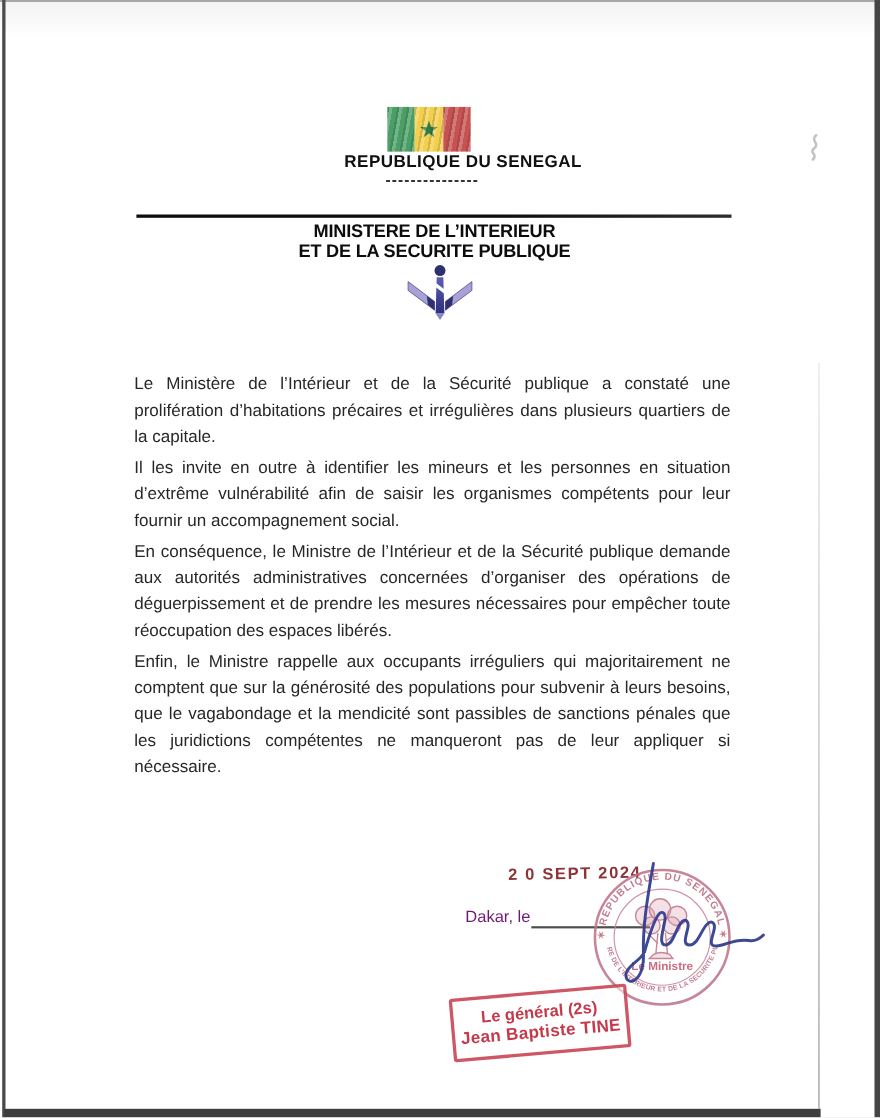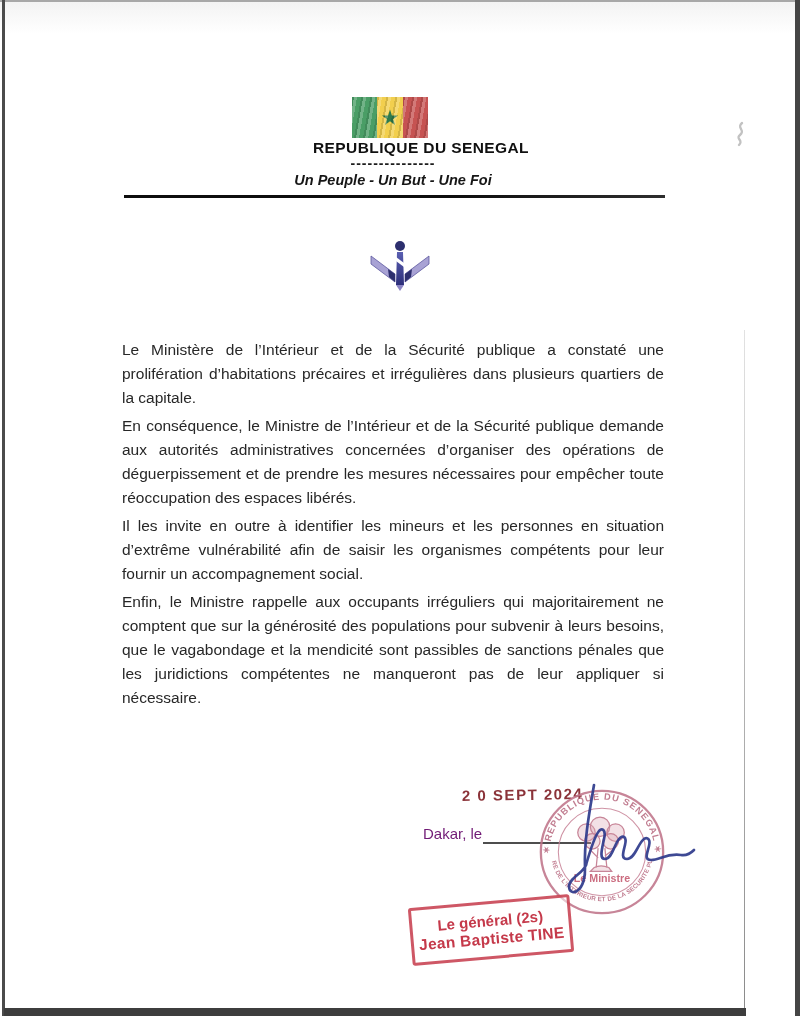--- a/index.html
+++ b/index.html
@@ -107,22 +107,25 @@
       </svg>
       <div class="texture"></div>
     </div>
     <div class="band" style="background:#c65352">
         <div class="texture"></div>
       </div>
   </div>
 
   <div class="republic">REPUBLIQUE DU SENEGAL</div>
   <div class="dashes">---------------</div>
-  <div class="motto">Un Peuple - Un But - Une Foi</div>
   <div class="hrule abs"></div>
+  <div class="ministry">
+    <div>MINISTERE DE L’INTERIEUR</div>
+    <div>ET DE LA SECURITE PUBLIQUE</div>
+  </div>
 
   <svg class="emblem-svg" width="64" height="54" viewBox="0 0 64 54">
     <defs>
       <linearGradient id="barGrad" x1="0" y1="0" x2="0" y2="1">
         <stop offset="0" stop-color="#5a5fb2"></stop>
           <stop offset="1" stop-color="#2d2f7a"></stop>
       </linearGradient>
     </defs>
 
     <polygon points="3,17 27,35 27,43 3,25" fill="#a8a2d4" stroke="#5d58a0" stroke-width="0.8"></polygon>
@@ -134,22 +137,22 @@
     <polygon points="28,46 36,46 32,52" fill="#8b84c4"></polygon>
 
     <polygon points="28,18 36,24 36,28 28,22" fill="#ffffff"></polygon>
 
     <circle cx="32" cy="7" r="5" fill="#2d2f6e"></circle>
   </svg>
 
 
   <div class="body-text">
     <p>Le Ministère de l’Intérieur et de la Sécurité publique a constaté une prolifération d’habitations précaires et irrégulières dans plusieurs quartiers de la capitale.</p>
+    <p>Il les invite en outre à identifier les mineurs et les personnes en situation d’extrême vulnérabilité afin de saisir les organismes compétents pour leur fournir un accompagnement social.</p>
     <p>En conséquence, le Ministre de l’Intérieur et de la Sécurité publique demande aux autorités administratives concernées d’organiser des opérations de déguerpissement et de prendre les mesures nécessaires pour empêcher toute réoccupation des espaces libérés.</p>
-    <p>Il les invite en outre à identifier les mineurs et les personnes en situation d’extrême vulnérabilité afin de saisir les organismes compétents pour leur fournir un accompagnement social.</p>
     <p>Enfin, le Ministre rappelle aux occupants irréguliers qui majoritairement ne comptent que sur la générosité des populations pour subvenir à leurs besoins, que le vagabondage et la mendicité sont passibles de sanctions pénales que les juridictions compétentes ne manqueront pas de leur appliquer si nécessaire.</p>
   </div>
 
   <div class="date-stamp">2 0 SEPT  2024</div>
 
   <div class="place-line">Dakar, le</div>
   <div class="place-rule"></div>
 
   <svg class="round-stamp-svg" width="134" height="132" viewBox="0 0 136 136">
     <defs>

